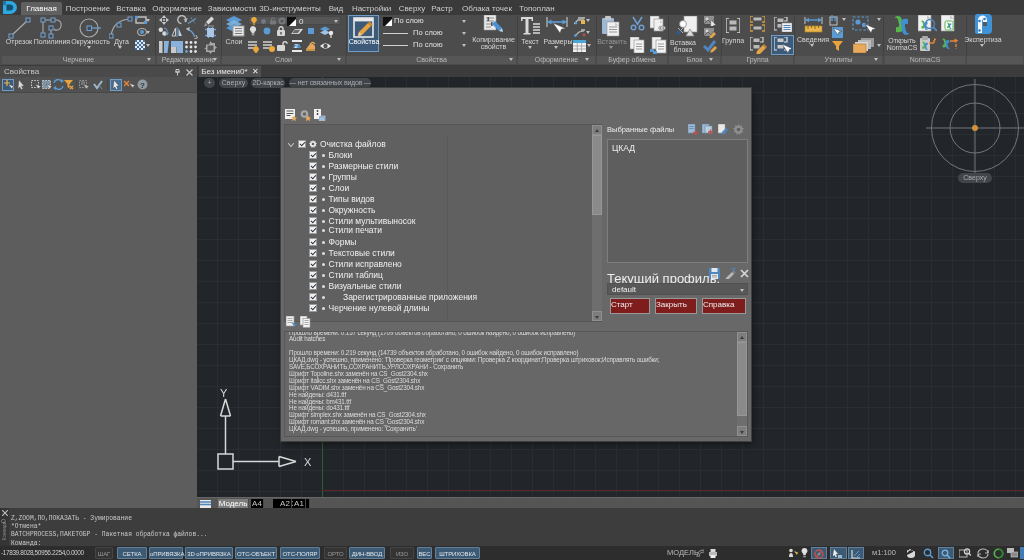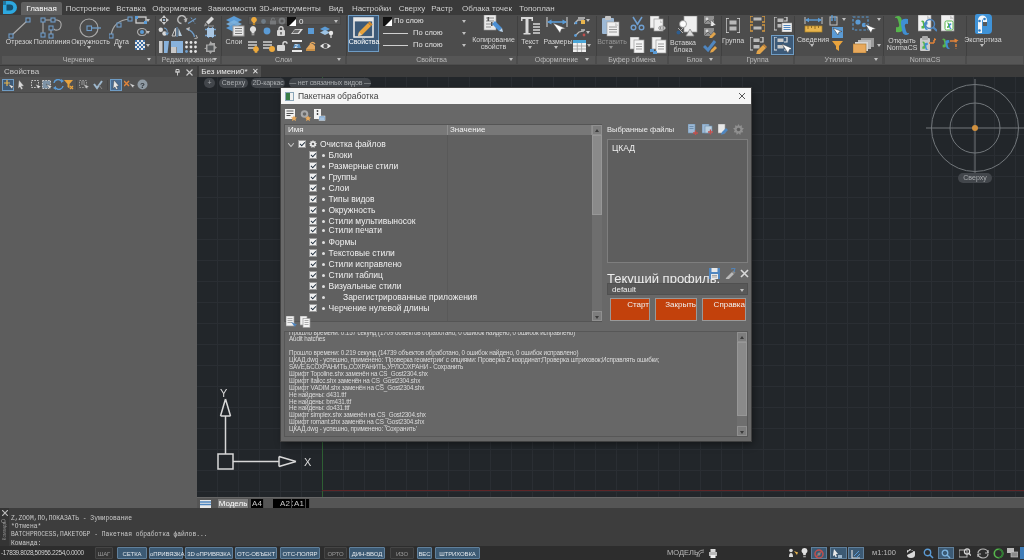--- a/index.html
+++ b/index.html
@@ -24,21 +24,21 @@
 .grid{left:197px;top:77px;width:827px;height:420px;
 background-image:linear-gradient(to right,#2a2e33 1px,transparent 1px),linear-gradient(to bottom,#2a2e33 1px,transparent 1px);
 background-size:21px 21px;background-position:-1px -6px}
 .pill{position:absolute;height:10px;background:#42464b;border-radius:5px;color:#a9acaf;font-size:7px;line-height:10px;text-align:center;white-space:nowrap;overflow:hidden}
 .sheettabs{left:197px;top:497px;width:827px;height:11px;background:#555;border-top:1px solid #666}
 .stab{position:absolute;top:1px;height:10px;font-size:8px;line-height:10px;text-align:center;color:#c9c9c9;background:#000000;border-right:1px solid #4a4a4a}
 
 .dlg{left:281px;top:88px;width:470px;height:353px;background:#686868;outline:1px solid #404040;box-shadow:2px 3px 8px rgba(0,0,0,.45)}
 .dlg-title{position:absolute;left:0;top:0;width:470px;height:16px;background:#f5f5f5;color:#3c3c3c;font-size:8.5px;line-height:16px}
 .panelbox{position:absolute;background:#5e5e5e;border:1px solid #555}
-.btn{position:absolute;height:23px;background:#c2410c;border:1px solid #999;color:#efefef;font-size:8px;line-height:12px;text-align:right}
+.btn{position:absolute;height:16px;background:#7f1d1d;border:1px solid #999;color:#efefef;font-size:8px;line-height:12px;text-align:left}
 .trow{position:absolute;left:0;width:300px;height:11px;font-size:8.5px;line-height:11px;color:#f0f0f0;white-space:nowrap}
 .cb{position:absolute;width:8px;height:8px;background:#f0f0f0;border:1px solid #9a9a9a}
 .cb:after{content:"";position:absolute;left:1px;top:1px;width:4px;height:2.2px;border-left:1.6px solid #1d2b3a;border-bottom:1.6px solid #1d2b3a;transform:rotate(-45deg)}
 .logline{white-space:pre;font-size:6.3px;letter-spacing:-.15px;line-height:6.9px;color:#dcdcdc}
 
 .cmd{left:0;top:508px;width:1024px;height:38px;background:#3d3d3d}
 .cmdline{position:absolute;left:11px;font-family:"Liberation Mono",monospace;font-size:6.3px;color:#c9c9c9;white-space:pre}
 .status{left:0;top:546px;width:1024px;height:14px;background:#2d2d2d}
 .sbtn{position:absolute;top:1px;height:12px;font-size:6px;letter-spacing:-.1px;line-height:12px;text-align:center;color:#dfe5ea;background:#3c5a74;border:1px solid #60809c;border-radius:1px}
 .sbtn.off{background:#343434;border-color:#454545;color:#9a9a9a}
@@ -629,55 +629,39 @@
       <rect width="11" height="8" fill="#e8e8e8"></rect>
       <path d="M0 2 h11 M0 4.5 h11" stroke="#4f86c0" stroke-width="1.6"></path>
     </svg>
 <div class="stab" style="left:21px;width:31px;background:#7d7d7d;color:#fff">Модель</div>
 <div class="stab" style="left:54px;width:13px">А4</div>
 <div class="stab" style="left:76px;width:37px">А3</div>
 <div class="stab" style="left:82px;width:13px">А2</div>
 <div class="stab" style="left:96px;width:13px">А1</div>
 </div>
 <div class="a dlg" id="dlg">
-<div class="dlg-title">
-      <svg class="a" style="left:4px;top:3.5px" width="9" height="9" viewBox="0 0 9 9">
-        <rect width="9" height="9" fill="#8aa5b8"></rect>
-        <rect x="1" y="1" width="4" height="7" fill="#3a7d46"></rect>
-        <rect x="5" y="1" width="3" height="7" fill="#f0f0f0"></rect>
-      </svg>
-      <span style="position:absolute;left:17px">Пакетная обработка</span>
-<svg class="a" style="left:457px;top:4px" width="8" height="8" viewBox="0 0 8 8">
-        <path d="M1 1 l6 6 M7 1 l-6 6" stroke="#555" stroke-width="1"></path>
-      </svg>
-    </div>
 
 <svg class="a" style="left:4px;top:21px" width="13" height="13" viewBox="0 0 13 13">
       <rect x="0" y="0" width="10" height="10" fill="#f2f2f2"></rect>
       <path d="M1.5 2 h7 M1.5 4.5 h7 M1.5 6.5 h4" stroke="#555" stroke-width="1.1"></path>
       <path d="M9 6.5 l1 1.8 2 .2 -1.5 1.5 .5 2 -2 -.9 -2 .9 .5 -2 -1.5 -1.5 2 -.2z" fill="#e8a95c"></path>
     </svg>
 <svg class="a" style="left:19px;top:22px" width="13" height="13" viewBox="0 0 13 13">
       <circle cx="4.5" cy="4" r="2.8" fill="none" stroke="#a9a9a9" stroke-width="2"></circle>
       <path d="M8 5.5 l1 1.8 2 .2 -1.5 1.5 .5 2 -2 -.9 -2 .9 .5 -2 -1.5 -1.5 2 -.2z" fill="#e8a95c"></path>
     </svg>
 <svg class="a" style="left:33px;top:21px" width="12" height="13" viewBox="0 0 12 13">
       <rect x="0" y="0" width="7" height="10" fill="#f2f2f2"></rect>
       <path d="M3.5 2 l0 .1 M3.5 4 v2" stroke="#444" stroke-width="1.4"></path>
       <circle cx="3.5" cy="2" r=".9" fill="#444"></circle>
       <rect x="5" y="7" width="6" height="4.5" fill="#6f9cc8" stroke="#eee" stroke-width=".5"></rect>
       <path d="M6 9 h4 M6 10.2 h4" stroke="#dce6f0" stroke-width=".7"></path>
     </svg>
 
 <div class="panelbox" style="left:3px;top:36px;width:318px;height:198px;background:#606060"></div>
-<div class="a" style="left:4px;top:37px;width:307px;height:10px;background:#787878;border-right:1px solid #8a8a8a;font-size:8px;line-height:10px;color:#f2f2f2">
-      <span style="position:absolute;left:3px">Имя</span>
-      <span style="position:absolute;left:165px">Значение</span>
-      <span style="position:absolute;left:162px;top:0;width:1px;height:10px;background:#8f8f8f"></span>
-    </div>
 <div class="a" style="left:311px;top:37px;width:10px;height:196px;background:#6e6e6e">
 <div class="a" style="left:0;top:0;width:10px;height:10px;background:#7d7d7d;border:1px solid #909090">
         <div class="darr" style="left:2px;top:3px;transform:rotate(180deg);border-top-color:#3c3c3c"></div>
       </div>
 <div class="a" style="left:0;top:8px;width:10px;height:80px;background:#8a8a8a;border:1px solid #979797;top:10px"></div>
 <div class="a" style="left:0;top:186px;width:10px;height:10px;background:#7d7d7d;border:1px solid #909090">
         <div class="darr" style="left:2px;top:4px;border-top-color:#3c3c3c"></div>
       </div>
 </div>
 <div class="a" style="left:166px;top:47px;width:1px;height:186px;background:#595959"></div>

